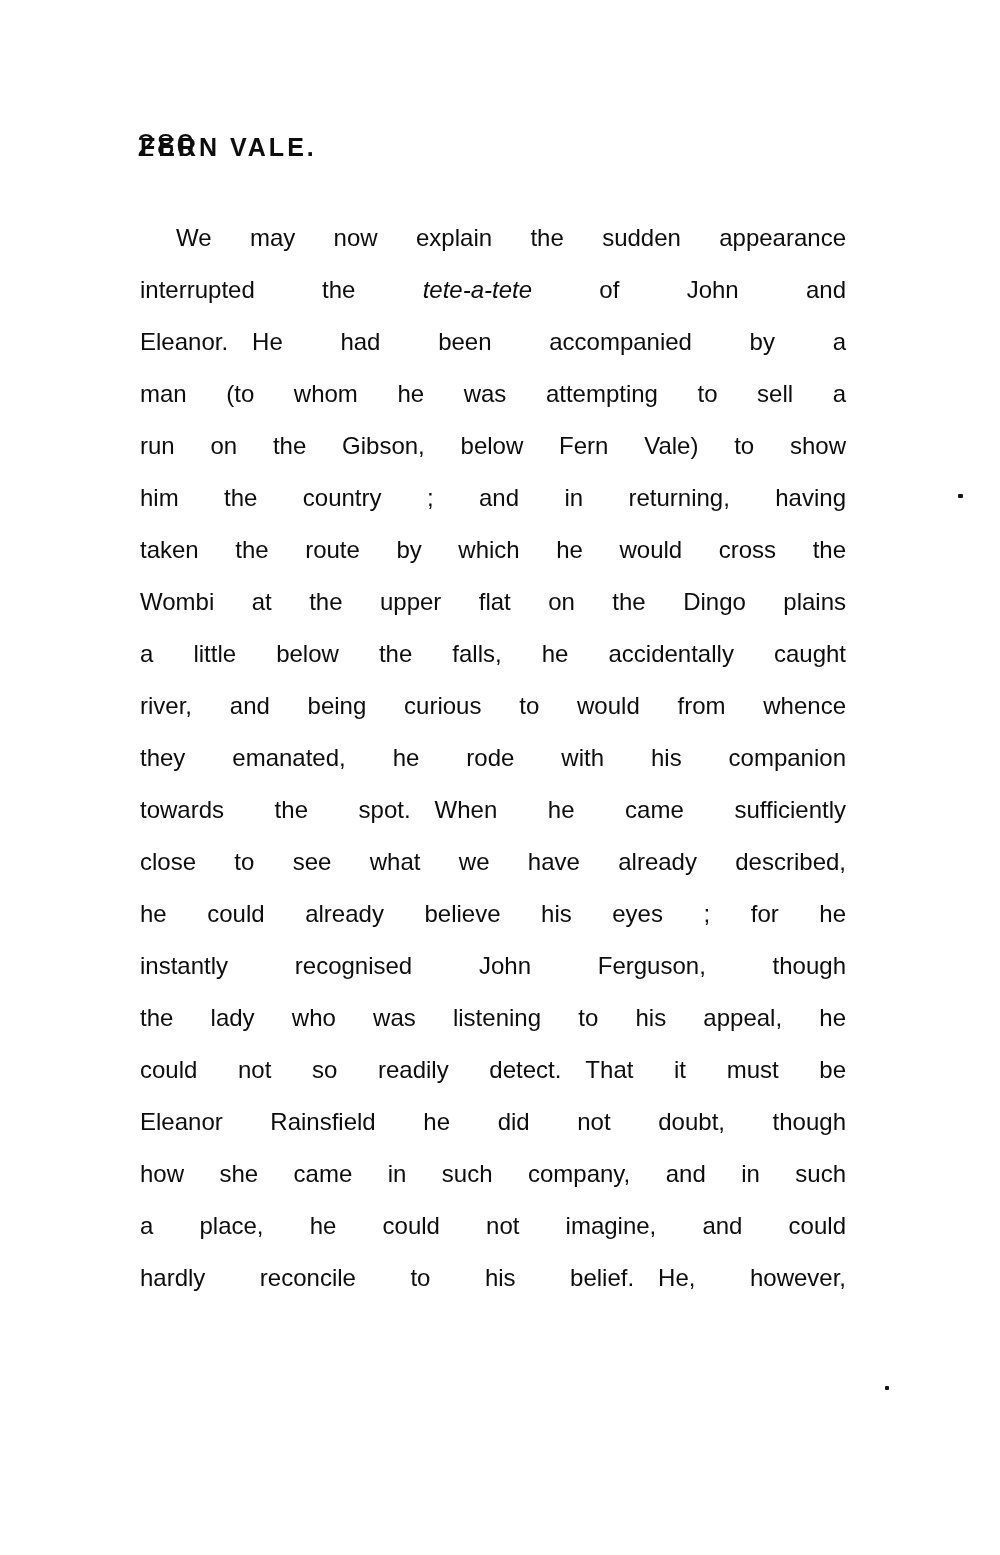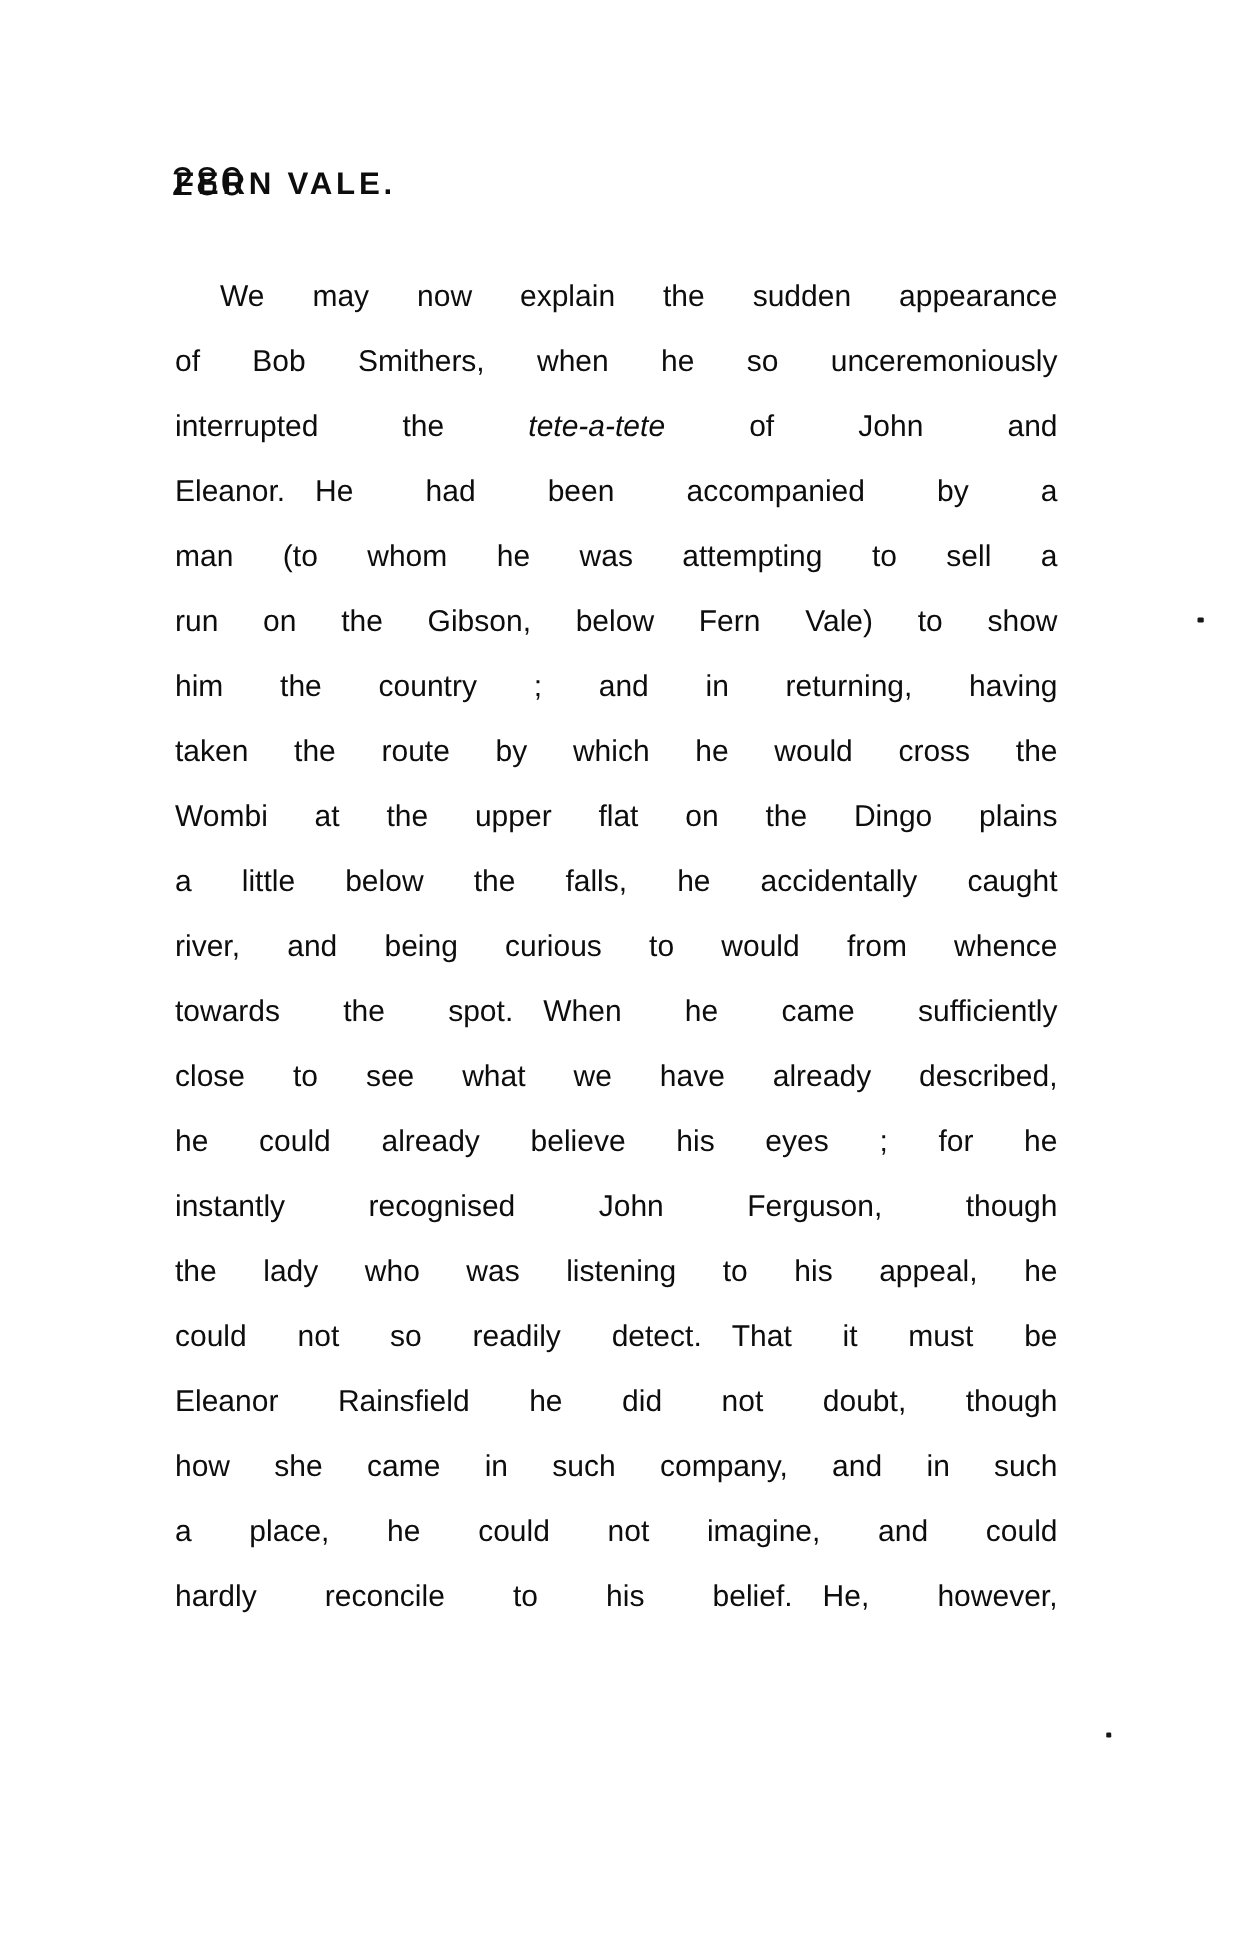--- a/index.html
+++ b/index.html
@@ -75,30 +75,30 @@
 
 <div class="page">
 
   <header class="running-head">
     <span class="page-number">280</span>
     <span class="header-title">FERN VALE.</span>
   </header>
 
   <main class="body-text">
     <div class="line indent">We may now explain the sudden appearance</div>
-    <div class="line">of Bob Smithers, when he so unceremoniously</div>
     <div class="line"><span>interrupted the </span><span class="italic">tete-a-tete</span><span> of John and</span></div>
     <div class="line">Eleanor. He had been accompanied by a</div>
     <div class="line">man (to whom he was attempting to sell a</div>
     <div class="line">run on the Gibson, below Fern Vale) to show</div>
     <div class="line">him the country ; and in returning, having</div>
     <div class="line">taken the route by which he would cross the</div>
     <div class="line">Wombi at the upper flat on the Dingo plains</div>
     <div class="line">a little below the falls, he accidentally caught</div>
     <div class="line">river, and being curious to would from whence</div>
+    <div class="line">they emanated, he rode with his companion</div>
     <div class="line">towards the spot. When he came sufficiently</div>
     <div class="line">close to see what we have already described,</div>
     <div class="line">he could already believe his eyes ; for he</div>
     <div class="line">instantly recognised John Ferguson, though</div>
     <div class="line">the lady who was listening to his appeal, he</div>
     <div class="line">could not so readily detect. That it must be</div>
     <div class="line">Eleanor Rainsfield he did not doubt, though</div>
     <div class="line">how she came in such company, and in such</div>
     <div class="line">a place, he could not imagine, and could</div>
     <div class="line">hardly reconcile to his belief. He, however,</div>

